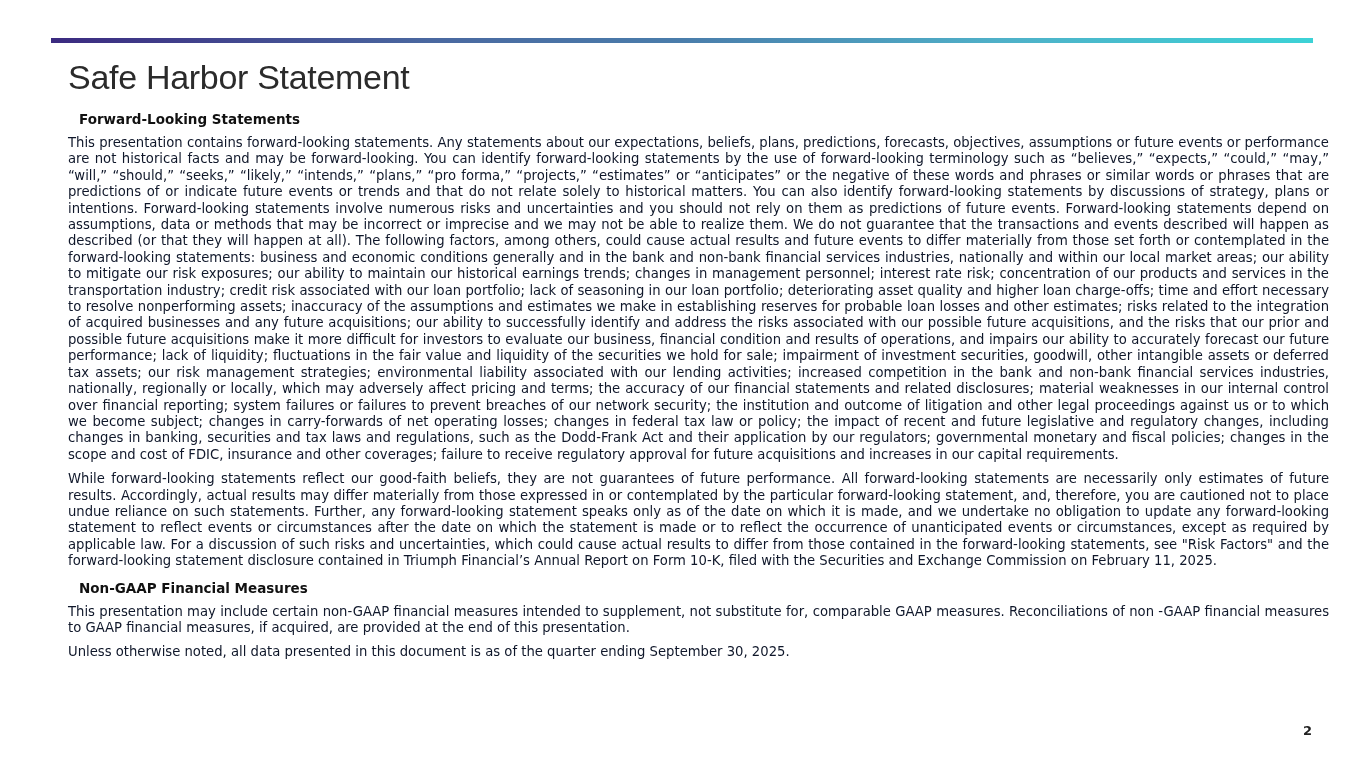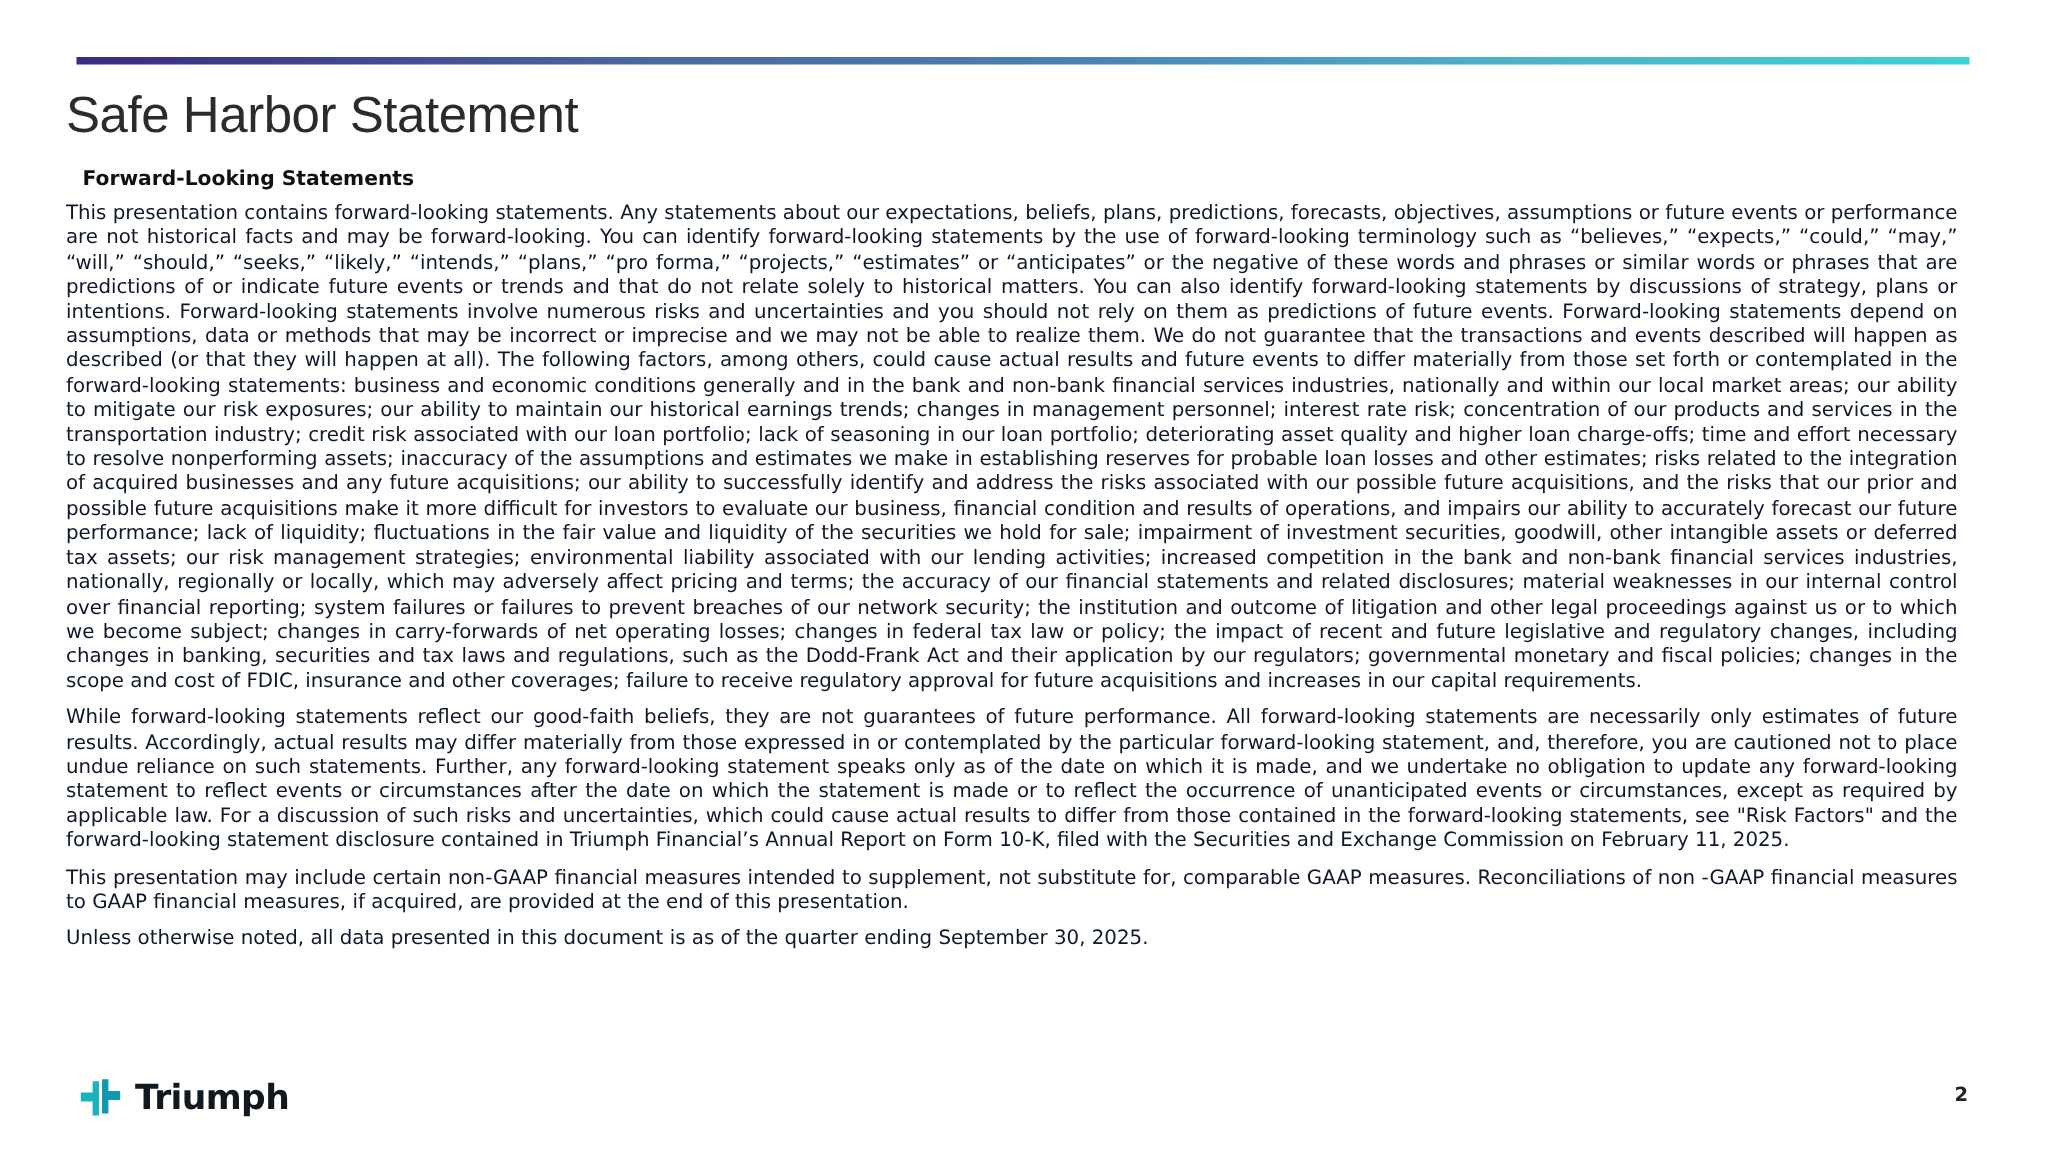--- a/index.html
+++ b/index.html
@@ -19,21 +19,21 @@
   .accent-bar {
     position: absolute;
     left: 51px;
     top: 38px;
     width: 1262px;
     height: 5px;
     background: linear-gradient(to right, #3b2a80 0%, #4a68a0 30%, #4a7dab 50%, #4fb0c8 75%, #3cd2d6 100%);
   }
   .content {
     position: absolute;
-    left: 44px;
+    left: 68px;
     top: 58px;
     width: 1261px;
   }
   .page-title {
     font-family: "Liberation Sans", sans-serif;
     font-size: 34px;
     font-weight: 400;
     letter-spacing: -0.3px;
     color: #2b2b2b;
     margin: 0 0 14px 0;
@@ -89,29 +89,23 @@
 
   <div class="content">
     <h1 class="page-title">Safe Harbor Statement</h1>
 
     <h2 class="section-heading">Forward-Looking Statements</h2>
 
     <p class="body-para">This presentation contains forward-looking statements. Any statements about our expectations, beliefs, plans, predictions, forecasts, objectives, assumptions or future events or performance are not historical facts and may be forward-looking. You can identify forward-looking statements by the use of forward-looking terminology such as “believes,” “expects,” “could,” “may,” “will,” “should,” “seeks,” “likely,” “intends,” “plans,” “pro forma,” “projects,” “estimates” or “anticipates” or the negative of these words and phrases or similar words or phrases that are predictions of or indicate future events or trends and that do not relate solely to historical matters. You can also identify forward-looking statements by discussions of strategy, plans or intentions. Forward-looking statements involve numerous risks and uncertainties and you should not rely on them as predictions of future events. Forward-looking statements depend on assumptions, data or methods that may be incorrect or imprecise and we may not be able to realize them. We do not guarantee that the transactions and events described will happen as described (or that they will happen at all). The following factors, among others, could cause actual results and future events to differ materially from those set forth or contemplated in the forward-looking statements: business and economic conditions generally and in the bank and non-bank financial services industries, nationally and within our local market areas; our ability to mitigate our risk exposures; our ability to maintain our historical earnings trends; changes in management personnel; interest rate risk; concentration of our products and services in the transportation industry; credit risk associated with our loan portfolio; lack of seasoning in our loan portfolio; deteriorating asset quality and higher loan charge-offs; time and effort necessary to resolve nonperforming assets; inaccuracy of the assumptions and estimates we make in establishing reserves for probable loan losses and other estimates; risks related to the integration of acquired businesses and any future acquisitions; our ability to successfully identify and address the risks associated with our possible future acquisitions, and the risks that our prior and possible future acquisitions make it more difficult for investors to evaluate our business, financial condition and results of operations, and impairs our ability to accurately forecast our future performance; lack of liquidity; fluctuations in the fair value and liquidity of the securities we hold for sale; impairment of investment securities, goodwill, other intangible assets or deferred tax assets; our risk management strategies; environmental liability associated with our lending activities; increased competition in the bank and non-bank financial services industries, nationally, regionally or locally, which may adversely affect pricing and terms; the accuracy of our financial statements and related disclosures; material weaknesses in our internal control over financial reporting; system failures or failures to prevent breaches of our network security; the institution and outcome of litigation and other legal proceedings against us or to which we become subject; changes in carry-forwards of net operating losses; changes in federal tax law or policy; the impact of recent and future legislative and regulatory changes, including changes in banking, securities and tax laws and regulations, such as the Dodd-Frank Act and their application by our regulators; governmental monetary and fiscal policies; changes in the scope and cost of FDIC, insurance and other coverages; failure to receive regulatory approval for future acquisitions and increases in our capital requirements.</p>
 
     <p class="body-para">While forward-looking statements reflect our good-faith beliefs, they are not guarantees of future performance. All forward-looking statements are necessarily only estimates of future results. Accordingly, actual results may differ materially from those expressed in or contemplated by the particular forward-looking statement, and, therefore, you are cautioned not to place undue reliance on such statements. Further, any forward-looking statement speaks only as of the date on which it is made, and we undertake no obligation to update any forward-looking statement to reflect events or circumstances after the date on which the statement is made or to reflect the occurrence of unanticipated events or circumstances, except as required by applicable law. For a discussion of such risks and uncertainties, which could cause actual results to differ from those contained in the forward-looking statements, see "Risk Factors" and the forward-looking statement disclosure contained in Triumph Financial’s Annual Report on Form 10-K, filed with the Securities and Exchange Commission on February 11, 2025.</p>
 
+    <h2 class="section-heading">Non-GAAP Financial Measures</h2>
 
     <p class="body-para">This presentation may include certain non-GAAP financial measures intended to supplement, not substitute for, comparable GAAP measures. Reconciliations of non -GAAP financial measures to GAAP financial measures, if acquired, are provided at the end of this presentation.</p>
 
     <p class="body-para">Unless otherwise noted, all data presented in this document is as of the quarter ending September 30, 2025.</p>
   </div>
 
-  <div class="footer-logo">
-    <svg class="logo-mark" viewBox="0 0 32 32" xmlns="http://www.w3.org/2000/svg" aria-hidden="true">
-      <path fill="#18b3c3" d="M14.9,4 L10.4,4 L10.4,12 L2,12 L2,18.4 L10.4,18.4 L10.4,28.4 L14.9,28.4 Z"></path>
-      <path fill="#0f98ae" d="M17.1,2.6 L21.6,2.6 L21.6,11 L30,11 L30,17.4 L21.6,17.4 L21.6,27 L17.1,27 Z"></path>
-    </svg>
-    <span class="logo-wordmark">Triumph</span>
-  </div>
 
   <div class="page-number">2</div>
 
 </div>
 
 </body></html>

